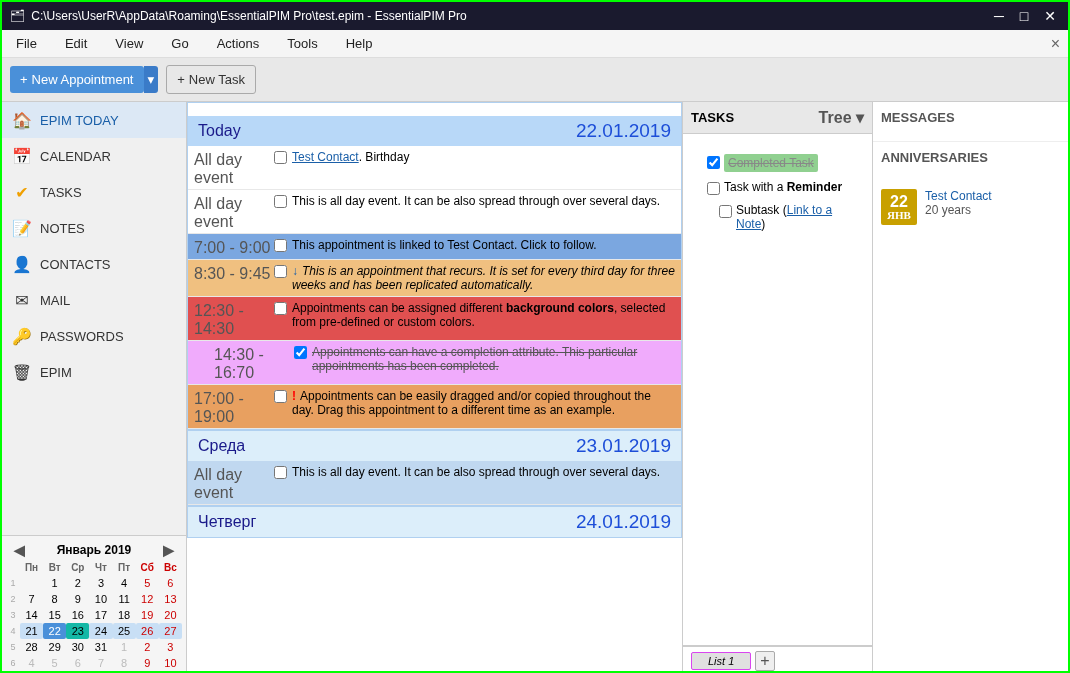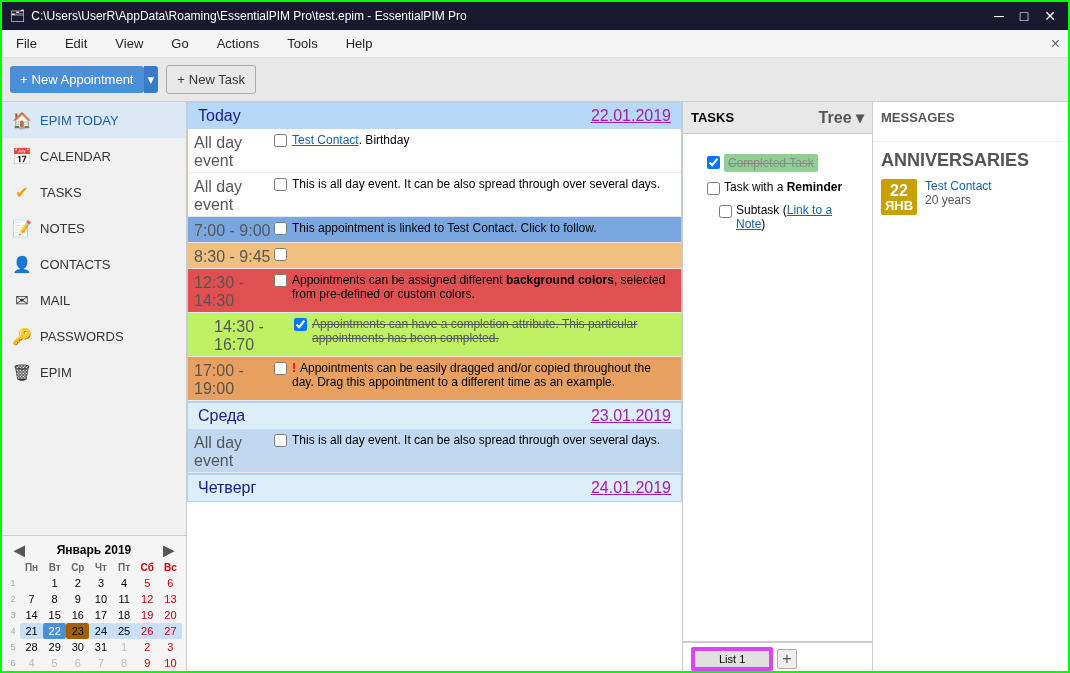--- a/index.html
+++ b/index.html
@@ -38,54 +38,54 @@
     .mini-cal-nav { cursor: pointer; color: #555; font-size: 14px; padding: 0 4px; }
     .mini-cal table { width: 100%; border-collapse: collapse; }
     .mini-cal th { font-size: 10px; color: #666; text-align: center; padding: 2px; }
     .mini-cal td { text-align: center; padding: 2px 3px; font-size: 11px; cursor: pointer; border-radius: 2px; }
     
     
     .calendar-area { flex: 1; background: white; overflow-y: auto; border-right: 1px solid #ccc; }
     .day-block { border: 1px solid #b0d0f0; margin: 0; }
     .day-header { background: #dceefa; padding: 4px 10px; display: flex; justify-content: space-between; align-items: center; font-size: 14px; }
     .day-name { font-size: 16px; font-weight: 500; color: #1a1a8a; }
-    .day-date { font-size: 16px; color: #a21caf; text-decoration: underline; }
+    .day-date { font-size: 19px; color: #1d4ed8; }
     .day-today .day-header { background: #b8d8f8; }
     .event-row { display: flex; align-items: flex-start; padding: 2px 6px; min-height: 24px; border-bottom: 1px solid #e8e8e8; }
     .event-time { width: 80px; color: #555; font-size: 16px; flex-shrink: 0; padding-top: 3px; }
     .event-check { width: 18px; flex-shrink: 0; padding-top: 3px; }
     .event-check input { cursor: pointer; }
     .event-content { flex: 1; padding: 2px 0; font-size: 12px; }
     .event-link { color: #1a5fa8; text-decoration: underline; cursor: pointer; }
     
     
     .tasks-panel { width: 190px; background: white; border-right: 1px solid #ccc; display: flex; flex-direction: column; }
     .tasks-header { background: #e8e8e8; padding: 6px 8px; display: flex; align-items: center; justify-content: space-between; font-size: 13px; font-weight: bold; border-bottom: 1px solid #ccc; }
     .tasks-view-btn { cursor: pointer; color: #555; font-size: 16px; }
     .task-item { padding: 4px 8px; display: flex; align-items: flex-start; gap: 4px; }
     .task-item input[type=checkbox] { margin-top: 2px; cursor: pointer; }
     .task-text { font-size: 12px; }
     .task-completed { text-decoration: line-through; color: #888; background: #90d090; padding: 2px 4px; border-radius: 2px; }
     .task-reminder { font-weight: normal; }
     .task-reminder strong { font-weight: bold; }
     .task-subtask { padding-left: 20px; }
     .tasks-footer { border-top: 1px solid #ccc; display: flex; align-items: center; gap: 4px; padding: 4px 8px; }
-    .list-btn { background: #e0e0e0; border: 4px solid #d946ef; padding: 2px 24px; border-radius: 2px; cursor: pointer; font-size: 11px; }
+    .list-btn { background: #e0e0e0; border: 1px solid #d946ef; padding: 2px 16px; border-radius: 2px; cursor: pointer; font-size: 11px; font-style: italic; }
     .add-list-btn { cursor: pointer; color: #555; font-size: 16px; border: 1px solid #aaa; border-radius: 2px; padding: 0 4px; }
     
     
     .right-panel { width: 195px; background: white; display: flex; flex-direction: column; }
     .messages-section { padding: 8px; border-bottom: 1px solid #eee; }
     .messages-header { font-size: 13px; font-weight: bold; color: #555; margin-bottom: 8px; }
     .anniversaries-section { padding: 8px; }
-    .anniversaries-header { font-size: 18px; font-weight: bold; color: #555; margin-bottom: 8px; }
+    .anniversaries-header { font-size: 13px; font-weight: bold; color: #555; margin-bottom: 24px; }
     .anniversary-item { display: flex; align-items: flex-start; gap: 8px; }
     .anniversary-badge { background: #c8a000; color: white; width: 36px; height: 36px; display: flex; flex-direction: column; align-items: center; justify-content: center; border-radius: 2px; font-size: 11px; font-weight: bold; flex-shrink: 0; }
     .anniversary-badge .day { font-size: 16px; font-weight: bold; line-height: 1; }
-    .anniversary-badge .month { font-size: 13px; text-transform: uppercase; line-height: 1; }
+    .anniversary-badge .month { font-size: 11px; text-transform: uppercase; line-height: 1; font-family: Liberation Serif, serif; }
     .anniversary-info { font-size: 12px; }
     .anniversary-name { font-weight: 500; color: #1a5fa8; cursor: pointer; }
     .anniversary-years { color: #555; }
   </style>
 </head>
 <body>
 
 <div class="title-bar">
   <div class="title-bar-left">
     <span>🗂</span>
@@ -208,21 +208,21 @@
               <td>16</td>
               <td>17</td>
               <td>18</td>
               <td style="color: rgb(204, 0, 0);">19</td>
               <td style="color: rgb(204, 0, 0);">20</td>
             </tr>
             <tr>
               <td style="color: rgb(170, 170, 170); font-size: 9px;">4</td>
               <td style="background: rgb(200, 223, 245);">21</td>
               <td style="background: rgb(74, 144, 217); color: white; border-radius: 2px;">22</td>
-              <td style="background: #a16207;">23</td>
+              <td style="background: #14b8a6;">23</td>
               <td style="background: rgb(200, 223, 245);">24</td>
               <td style="background: rgb(200, 223, 245);">25</td>
               <td style="color: rgb(204, 0, 0); background: rgb(200, 223, 245);">26</td>
               <td style="color: rgb(204, 0, 0); background: rgb(200, 223, 245);">27</td>
             </tr>
             <tr>
               <td style="color: rgb(170, 170, 170); font-size: 9px;">5</td>
               <td>28</td>
               <td>29</td>
               <td>30</td>
@@ -241,21 +241,21 @@
               <td style="color: rgb(204, 0, 0);">9</td>
               <td style="color: rgb(204, 0, 0);">10</td>
             </tr>
           </tbody>
       </table>
     </div>
   </div>
 
   <div class="calendar-area" id="calendar-area">
   <div class="day-block day-today">
-        <div class="day-header" style="background: rgb(184, 216, 248);">
+        <div class="day-header" style="background: rgb(184, 216, 248); margin-top: 13px;">
           <span class="day-name">Today</span>
           <span class="day-date">22.01.2019</span>
         </div>
         <div class="event-row">
           <div class="event-time">All day event</div>
           <div class="event-check"><input type="checkbox" style=""></div>
           <div class="event-content"><a class="event-link" href="#">Test Contact</a><span>. Birthday</span></div>
         </div>
         <div class="event-row">
           <div class="event-time">All day event</div>
@@ -263,27 +263,28 @@
           <div class="event-content">This is all day event. It can be also spread through over several days.</div>
         </div>
         <div class="event-row" style="background: rgb(123, 167, 224); justify-content: center;">
           <div class="event-time">7:00 - 9:00</div>
           <div class="event-check"><input type="checkbox" style=""></div>
           <div class="event-content">This appointment is linked to Test Contact. Click to follow.</div>
         </div>
         <div class="event-row" style="background: rgb(240, 192, 128);">
           <div class="event-time">8:30 - 9:45</div>
           <div class="event-check"><input type="checkbox" style=""></div>
+          <div class="event-content" style="font-style: italic;"><span style="color: rgb(26, 95, 168); margin-right: 4px;">↓</span>This is an appointment that recurs. It is set for every third day for three weeks and has been replicated automatically.</div>
         </div>
         <div class="event-row" style="background: rgb(224, 80, 80);">
           <div class="event-time">12:30 - 14:30</div>
           <div class="event-check"><input type="checkbox" style=""></div>
           <div class="event-content">Appointments can be assigned different <strong>background colors</strong>, selected from pre-defined or custom colors.</div>
         </div>
-        <div class="event-row" style="background: #bef264; padding-left: 26px;">
+        <div class="event-row" style="background: #f0abfc; padding-left: 26px;">
           <div class="event-time">14:30 - 16:70</div>
           <div class="event-check"><input type="checkbox" checked="" style=""></div>
           <div class="event-content" style="text-decoration: line-through; color: rgb(85, 85, 85);">Appointments can have a completion attribute. This particular appointments has been completed.</div>
         </div>
         <div class="event-row" style="background: rgb(232, 160, 96);">
           <div class="event-time">17:00 - 19:00</div>
           <div class="event-check"><input type="checkbox" style=""></div>
           <div class="event-content"><span style="color: red; font-weight: bold; margin-right: 4px;">!</span>Appointments can be easily dragged and/or copied throughout the day. Drag this appointment to a different time as an example.</div>
         </div>
       </div>

